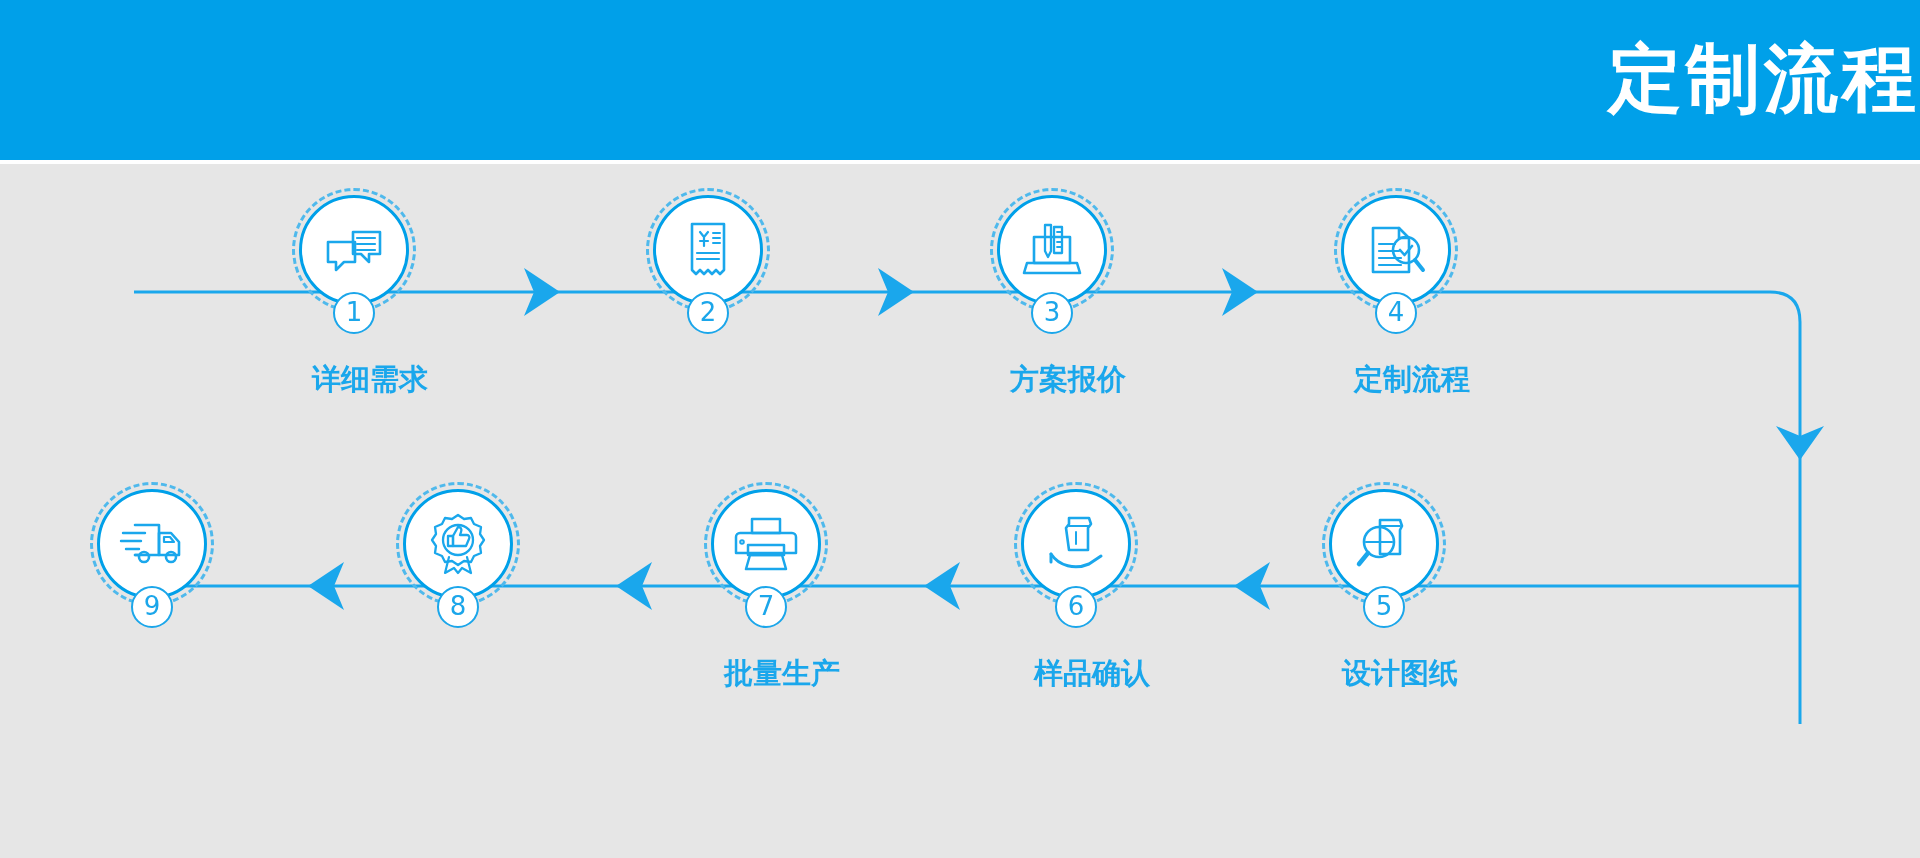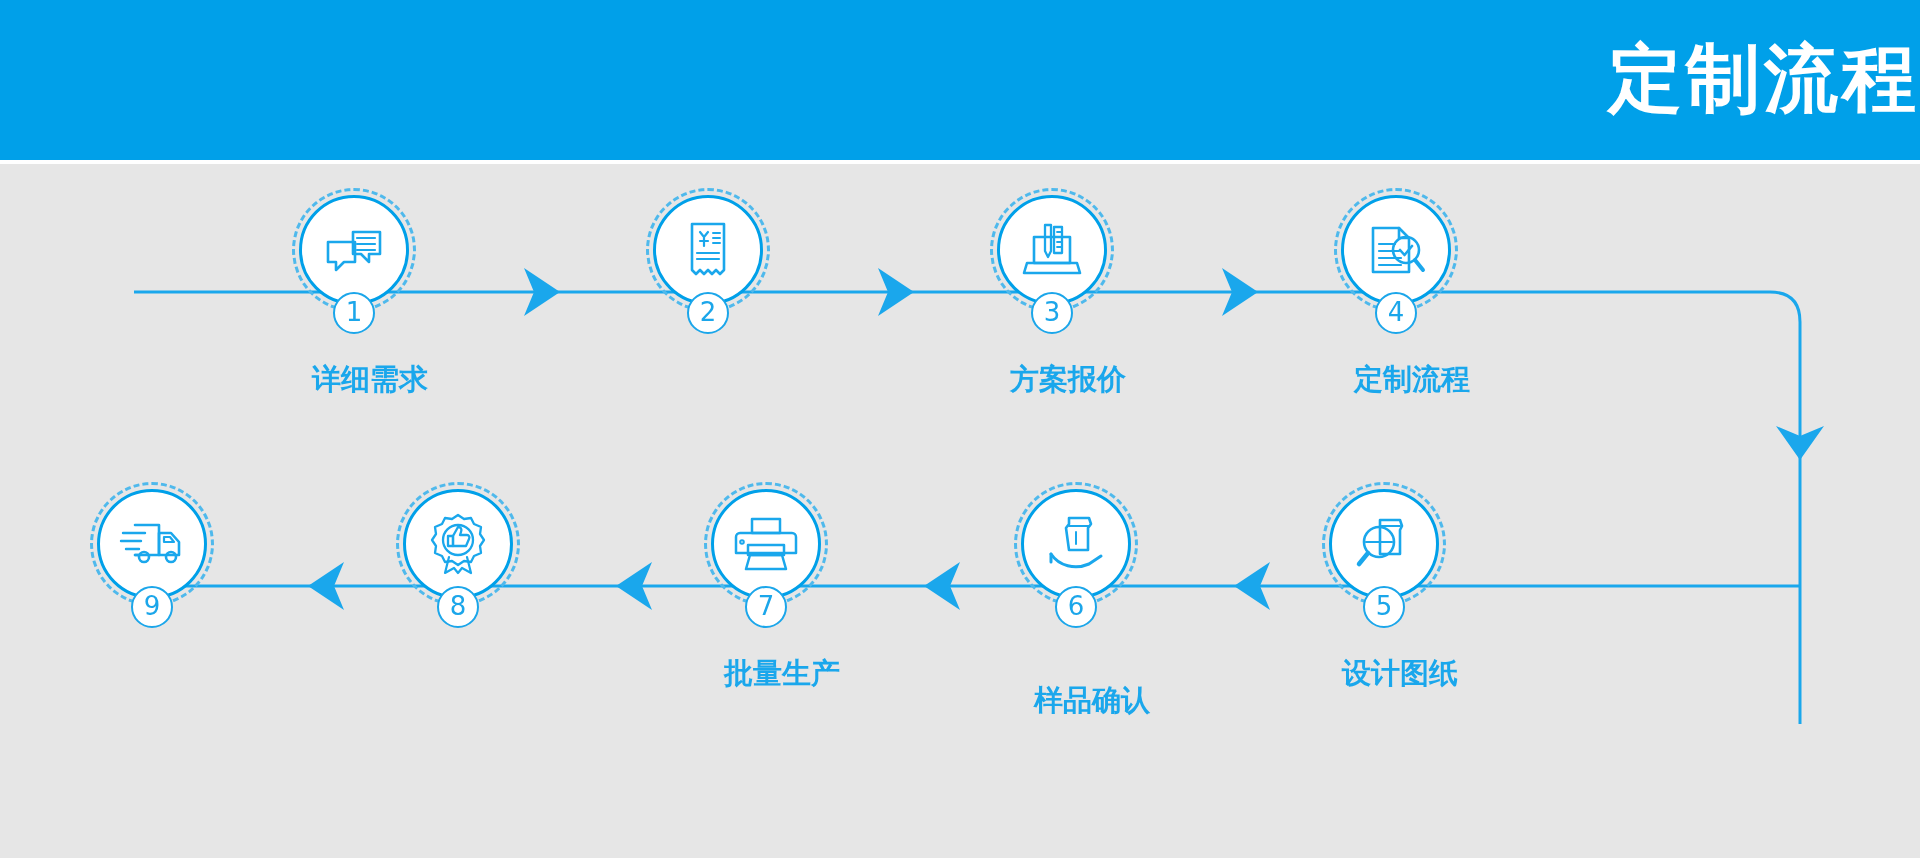--- a/index.html
+++ b/index.html
@@ -237,21 +237,21 @@
               <path d="M24 12 H44" stroke-width="2"></path>
               <path d="M31 18 V30" stroke-width="2"></path>
               <path d="M6 40 C14 52 30 56 44 50 L56 42" stroke-width="3"></path>
               <path d="M6 40 L6 48" stroke-width="3"></path>
             </g>
           </svg>
         </span>
       </div>
       <div class="numbadge" style="top:104px;">6</div>
     </div>
-    <div class="caption" style="top:172px;margin-top:27px;">样品确认</div>
+    <div class="caption" style="top:172px;">样品确认</div>
   </div>
 
   <div class="step" style="left:656px;top:318px;">
     <div class="medallion">
       <div class="ring-dashed"></div>
       <div class="ring-solid">
         <span>
           <svg width="64" height="58" viewBox="0 0 64 58">
             <g fill="none" stroke="#1aa7ec" stroke-width="2.5" stroke-linejoin="round" stroke-linecap="round">
               <path d="M18 4 H46 V18 H18 Z"></path>

